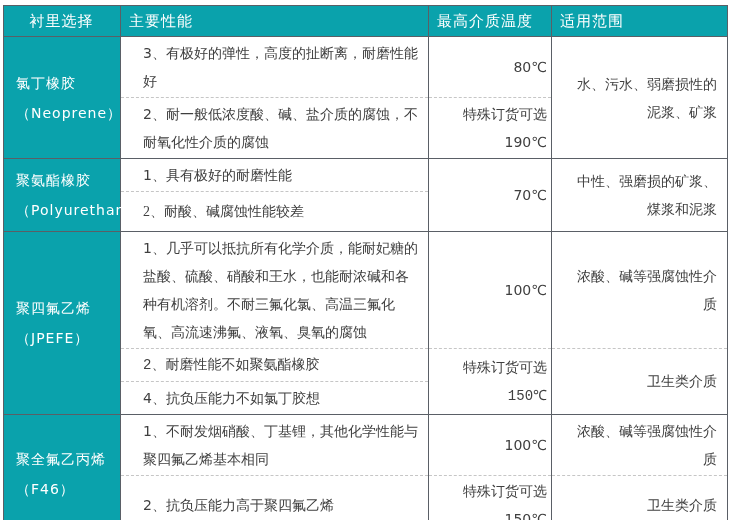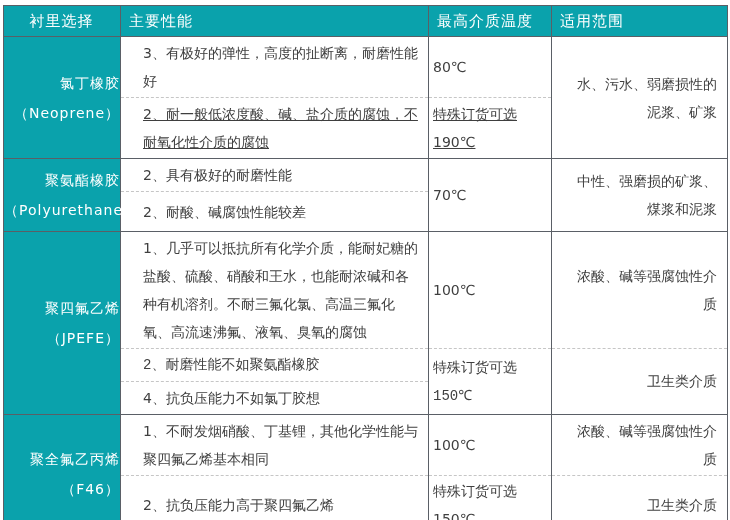--- a/index.html
+++ b/index.html
@@ -41,31 +41,31 @@
     color:var(--header-text);
     font-size:15px;
     text-align:left;
     padding-left:8px;
     letter-spacing:1px;
   }
   thead th.center{text-align:center;padding-left:0;}
   td.mat{
     background:var(--teal);
     color:var(--header-text);
-    text-align:right;
+    text-align:left;
     line-height:30px;
     letter-spacing:1px;
-    padding:0 0;
+    padding:0 12px;
   }
   td.perf{
     text-align:left;
     padding:2px 10px 2px 22px;
   }
   td.temp{
-    text-align:left;
+    text-align:right;
     padding:0 4px;
   }
   td.scope{
     text-align:right;
     padding:2px 10px 2px 18px;
   }
   .dash-b{border-bottom:1px dashed var(--dashed);}
   .solid-b{border-bottom:1px solid var(--border);}
 </style>
 </head>
@@ -90,38 +90,38 @@
 
     <tr style="height:59px;">
       <td class="mat solid-b" rowspan="2">
         <div>氯丁橡胶</div>
         <div>（Neoprene）</div>
       </td>
       <td class="perf dash-b">3、有极好的弹性，高度的扯断离，耐磨性能好</td>
       <td class="temp dash-b">80℃</td>
       <td class="scope solid-b" rowspan="2">水、污水、弱磨损性的泥浆、矿浆</td>
     </tr>
-    <tr style="height:58px;text-decoration:underline;">
+    <tr style="height:58px;">
       <td class="perf solid-b">2、耐一般低浓度酸、碱、盐介质的腐蚀，不耐氧化性介质的腐蚀</td>
       <td class="temp solid-b">
         <div>特殊订货可选</div>
         <div>190℃</div>
       </td>
     </tr>
 
     <tr style="height:32px;margin-left:6px;">
       <td class="mat solid-b" rowspan="2">
         <div>聚氨酯橡胶</div>
         <div>（Polyurethane）</div>
       </td>
-      <td class="perf dash-b">2、具有极好的耐磨性能</td>
+      <td class="perf dash-b">1、具有极好的耐磨性能</td>
       <td class="temp solid-b" rowspan="2">70℃</td>
       <td class="scope solid-b" rowspan="2">中性、强磨损的矿浆、煤浆和泥浆</td>
     </tr>
-    <tr style="height:40px;">
+    <tr style="height:40px;font-family:Liberation Serif, serif;">
       <td class="perf solid-b">2、耐酸、碱腐蚀性能较差</td>
     </tr>
 
     <tr style="height:112px;">
       <td class="mat solid-b" rowspan="3">
         <div>聚四氟乙烯</div>
         <div>（JPEFE）</div>
       </td>
       <td class="perf dash-b">1、几乎可以抵抗所有化学介质，能耐妃糖的盐酸、硫酸、硝酸和王水，也能耐浓碱和各种有机溶剂。不耐三氟化氯、高温三氟化氧、高流速沸氟、液氧、臭氧的腐蚀</td>
       <td class="temp dash-b">100℃</td>

